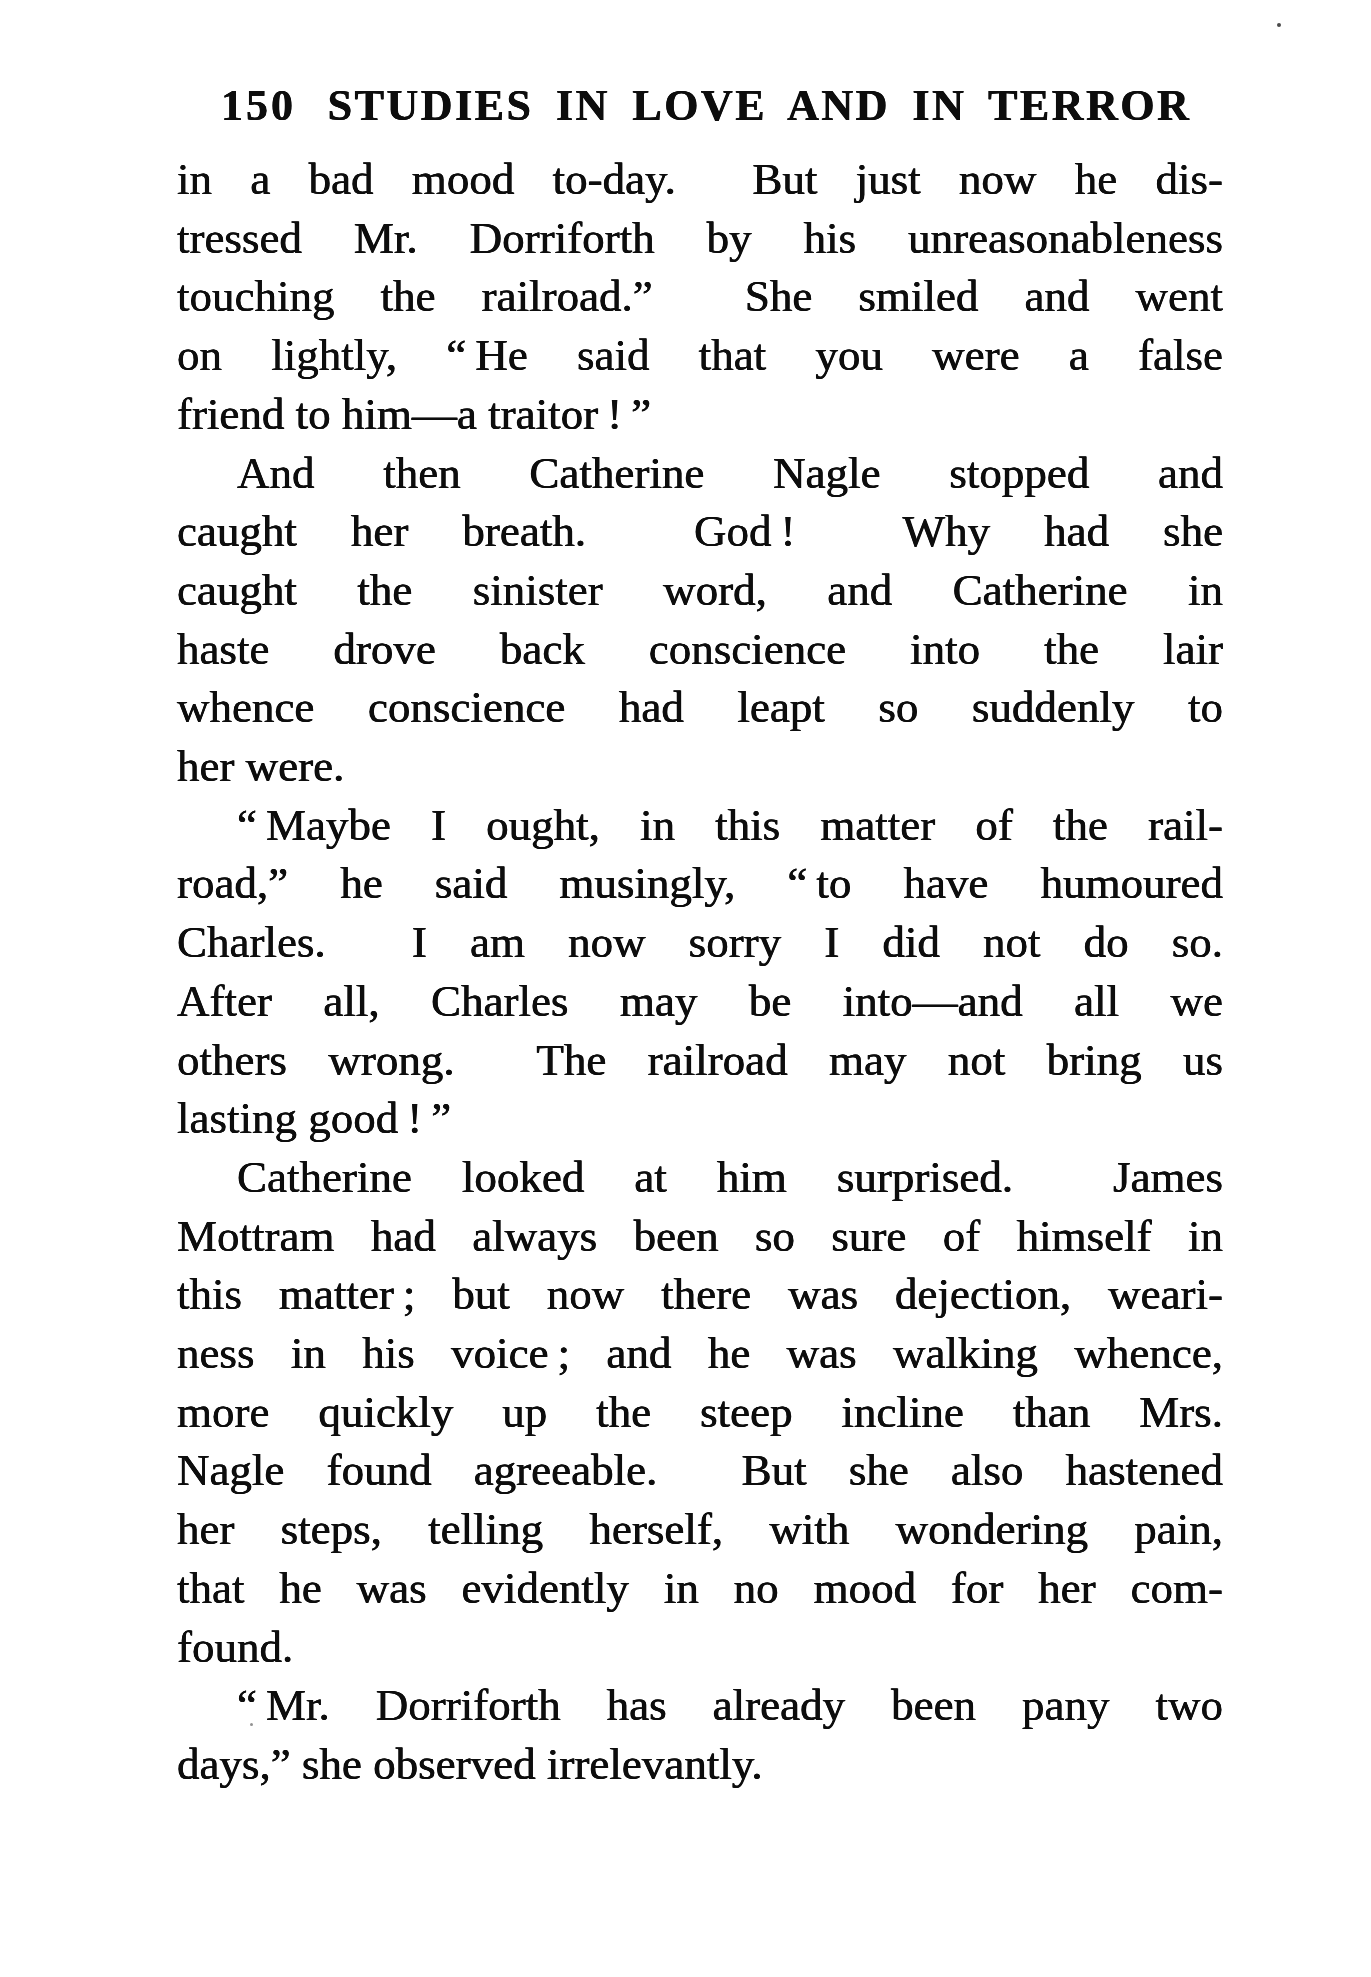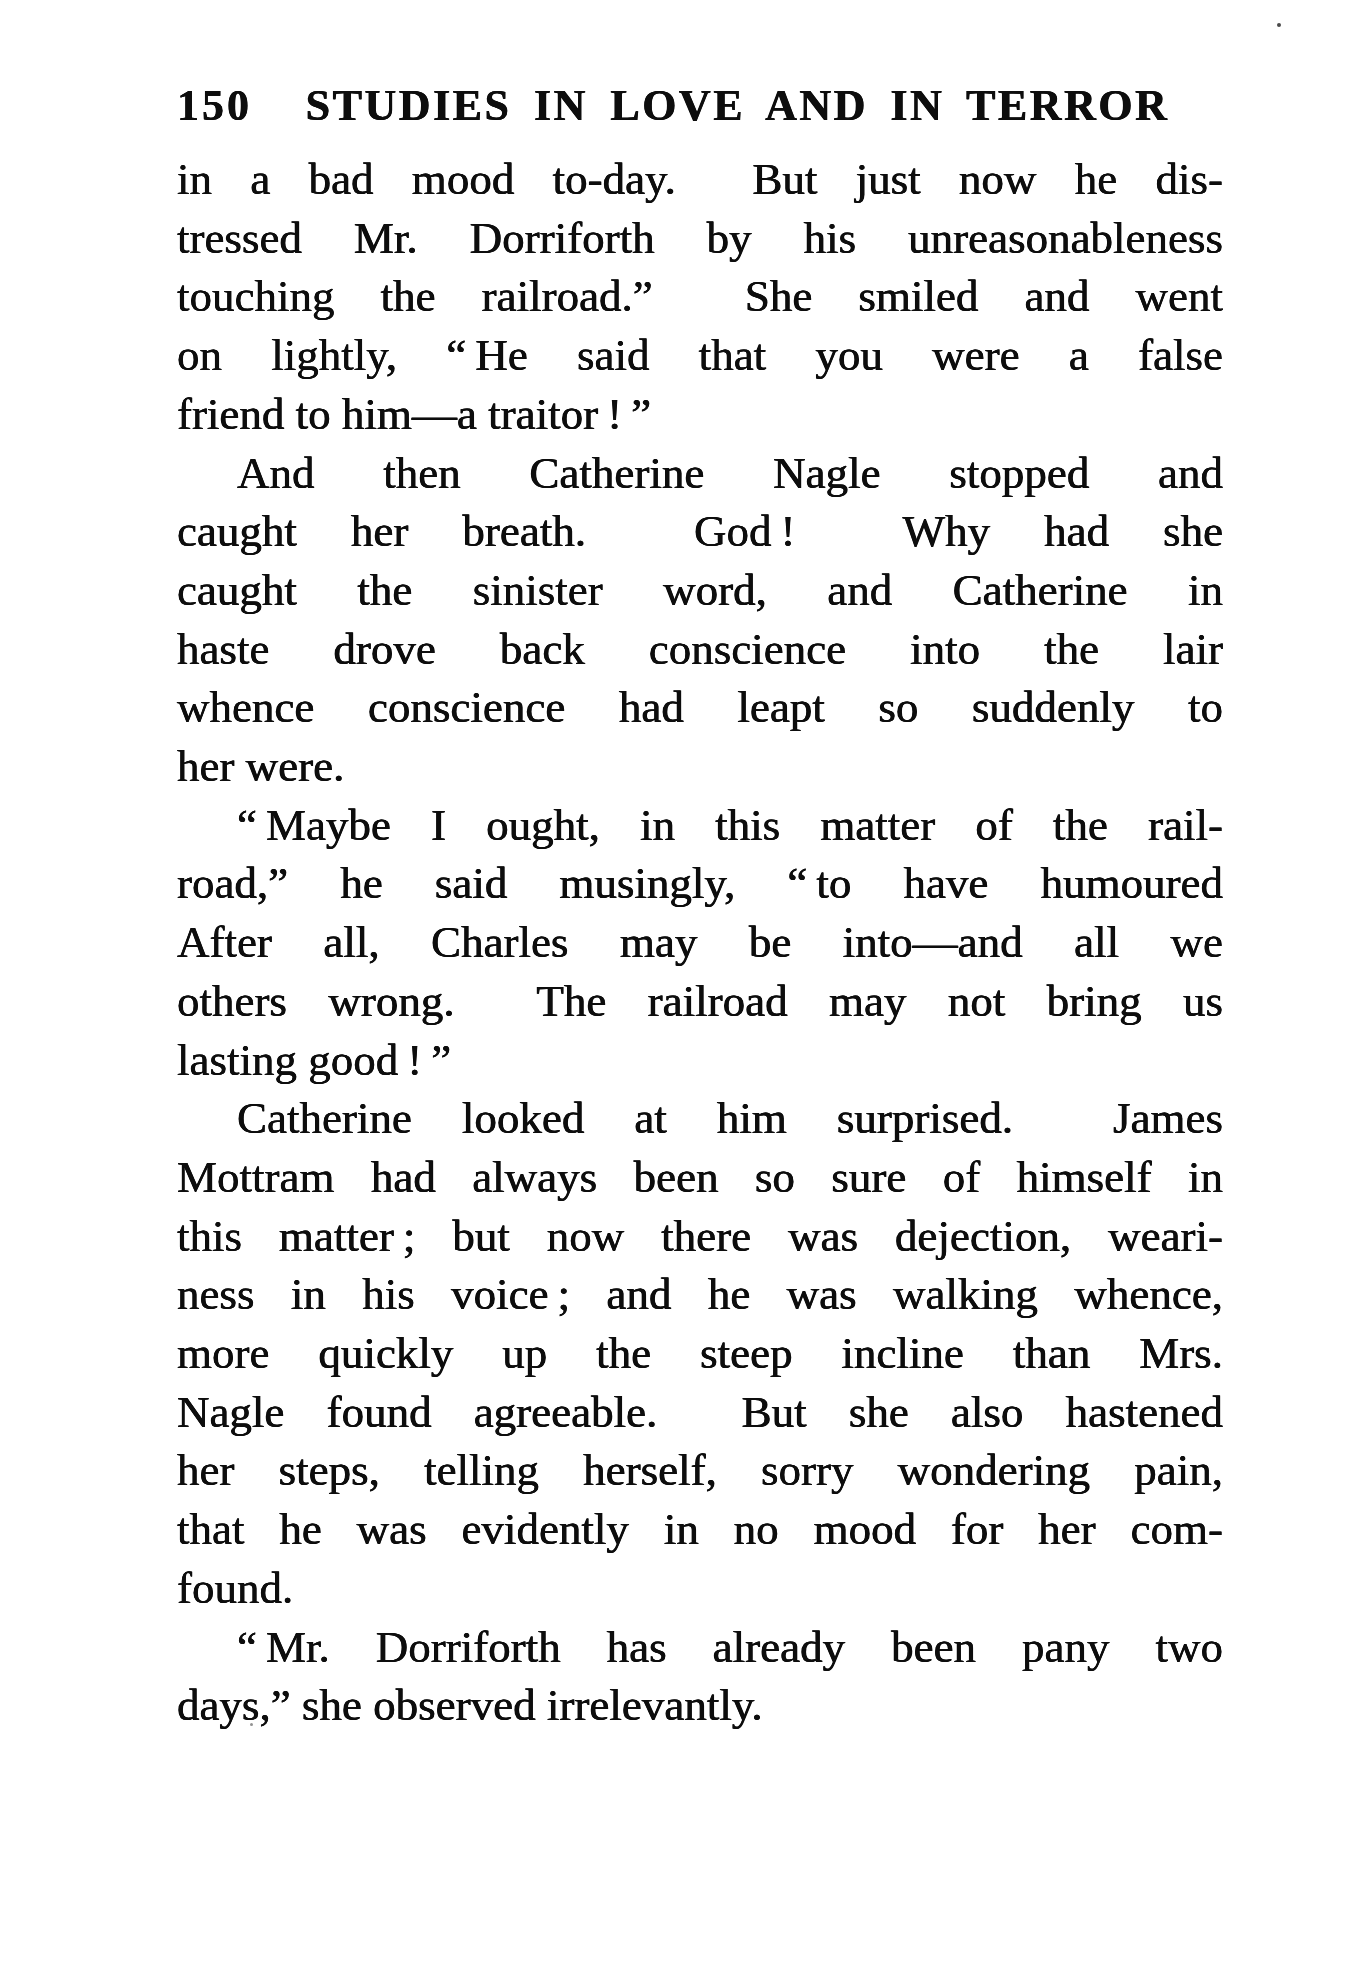--- a/index.html
+++ b/index.html
@@ -17,20 +17,21 @@
     top:84px; left:177px; width:1046px;
     display:flex; align-items:baseline;
     font-weight:bold;
     font-size:44px;
     line-height:44px;
     text-shadow:0.35px 0 0 currentColor, -0.35px 0 0 currentColor;
   }
   .page-num {
     letter-spacing:3px;
     min-width:70px;
+    margin-left:44px;
   }
   .running-title {
     flex:1;
     text-align:center;
     letter-spacing:2.5px;
     word-spacing:9px;
     white-space:nowrap;
   }
   .text-block {
     position:absolute;
@@ -68,30 +69,31 @@
       <div class="line">on lightly, “ He said that you were a false</div>
       <div class="line para-end">friend to him—a traitor ! ”</div>
       <div class="line indent">And then Catherine Nagle stopped and</div>
       <div class="line">caught her breath.&nbsp; God !&nbsp; Why had she</div>
       <div class="line">caught the sinister word, and Catherine in</div>
       <div class="line">haste drove back conscience into the lair</div>
       <div class="line">whence conscience had leapt so suddenly to</div>
       <div class="line para-end">her were.</div>
       <div class="line indent">“ Maybe I ought, in this matter of the rail-</div>
       <div class="line">road,” he said musingly, “ to have humoured</div>
+      <div class="line">Charles.&nbsp; I am now sorry I did not do so.</div>
       <div class="line">After all, Charles may be into—and all we</div>
       <div class="line">others wrong.&nbsp; The railroad may not bring us</div>
       <div class="line para-end">lasting good ! ”</div>
       <div class="line indent">Catherine looked at him surprised.&nbsp; James</div>
       <div class="line">Mottram had always been so sure of himself in</div>
       <div class="line">this matter ; but now there was dejection, weari-</div>
       <div class="line">ness in his voice ; and he was walking whence,</div>
       <div class="line">more quickly up the steep incline than Mrs.</div>
       <div class="line">Nagle found agreeable.&nbsp; But she also hastened</div>
-      <div class="line">her steps, telling herself, sorry wondering pain,</div>
+      <div class="line">her steps, telling herself, with wondering pain,</div>
       <div class="line">that he was evidently in no mood for her com-</div>
       <div class="line para-end">found.</div>
       <div class="line indent">“ Mr. Dorriforth has already been pany two</div>
       <div class="line para-end">days,” she observed irrelevantly.</div>
     </div>
   <div class="speck speck-a"></div>
   <div class="speck speck-b"></div>
 </div>
 
 </body></html>

